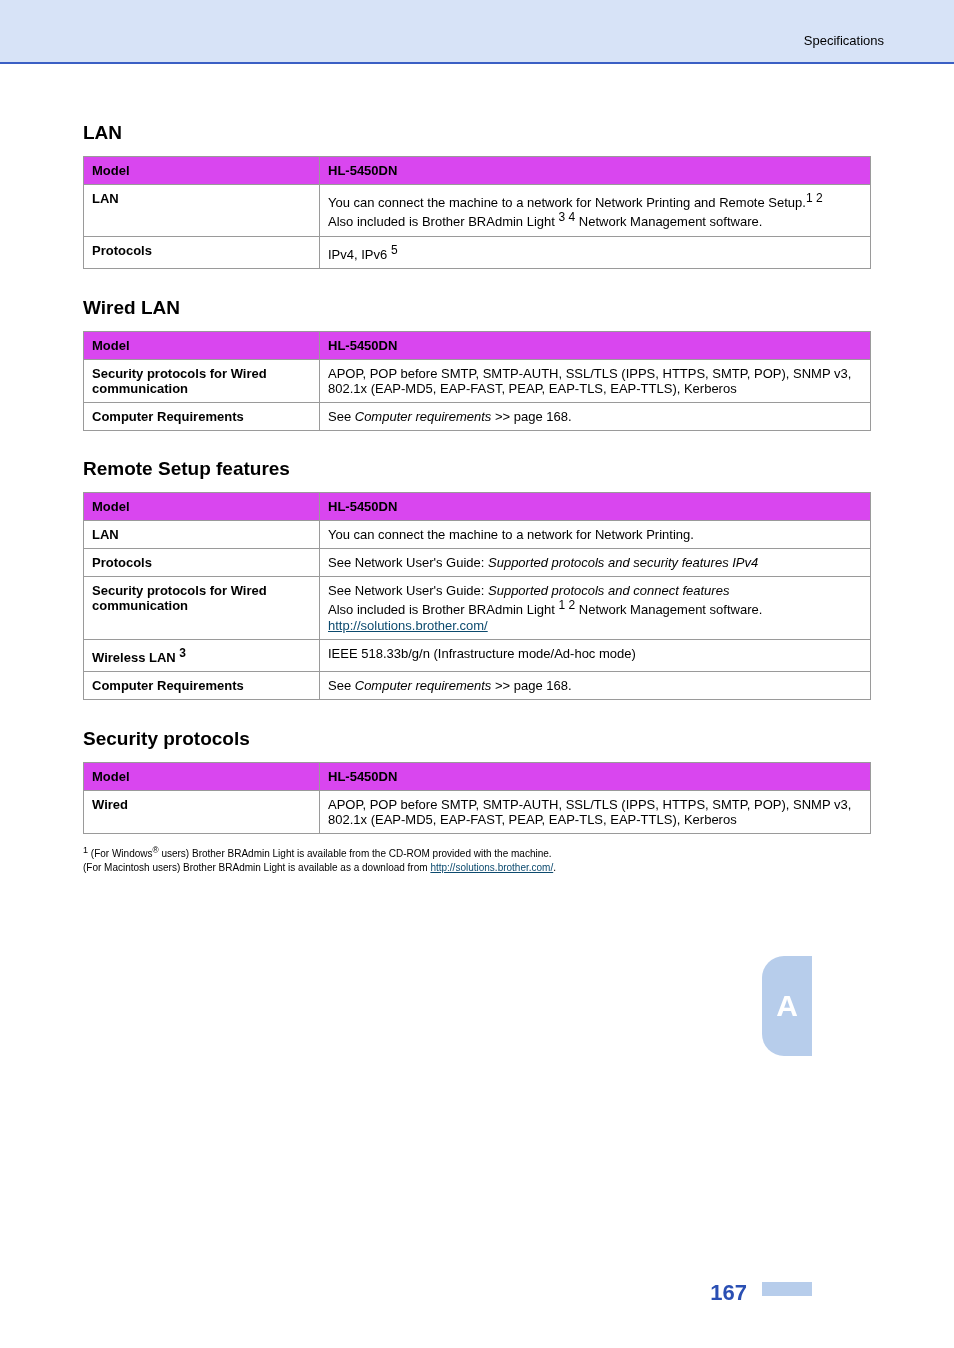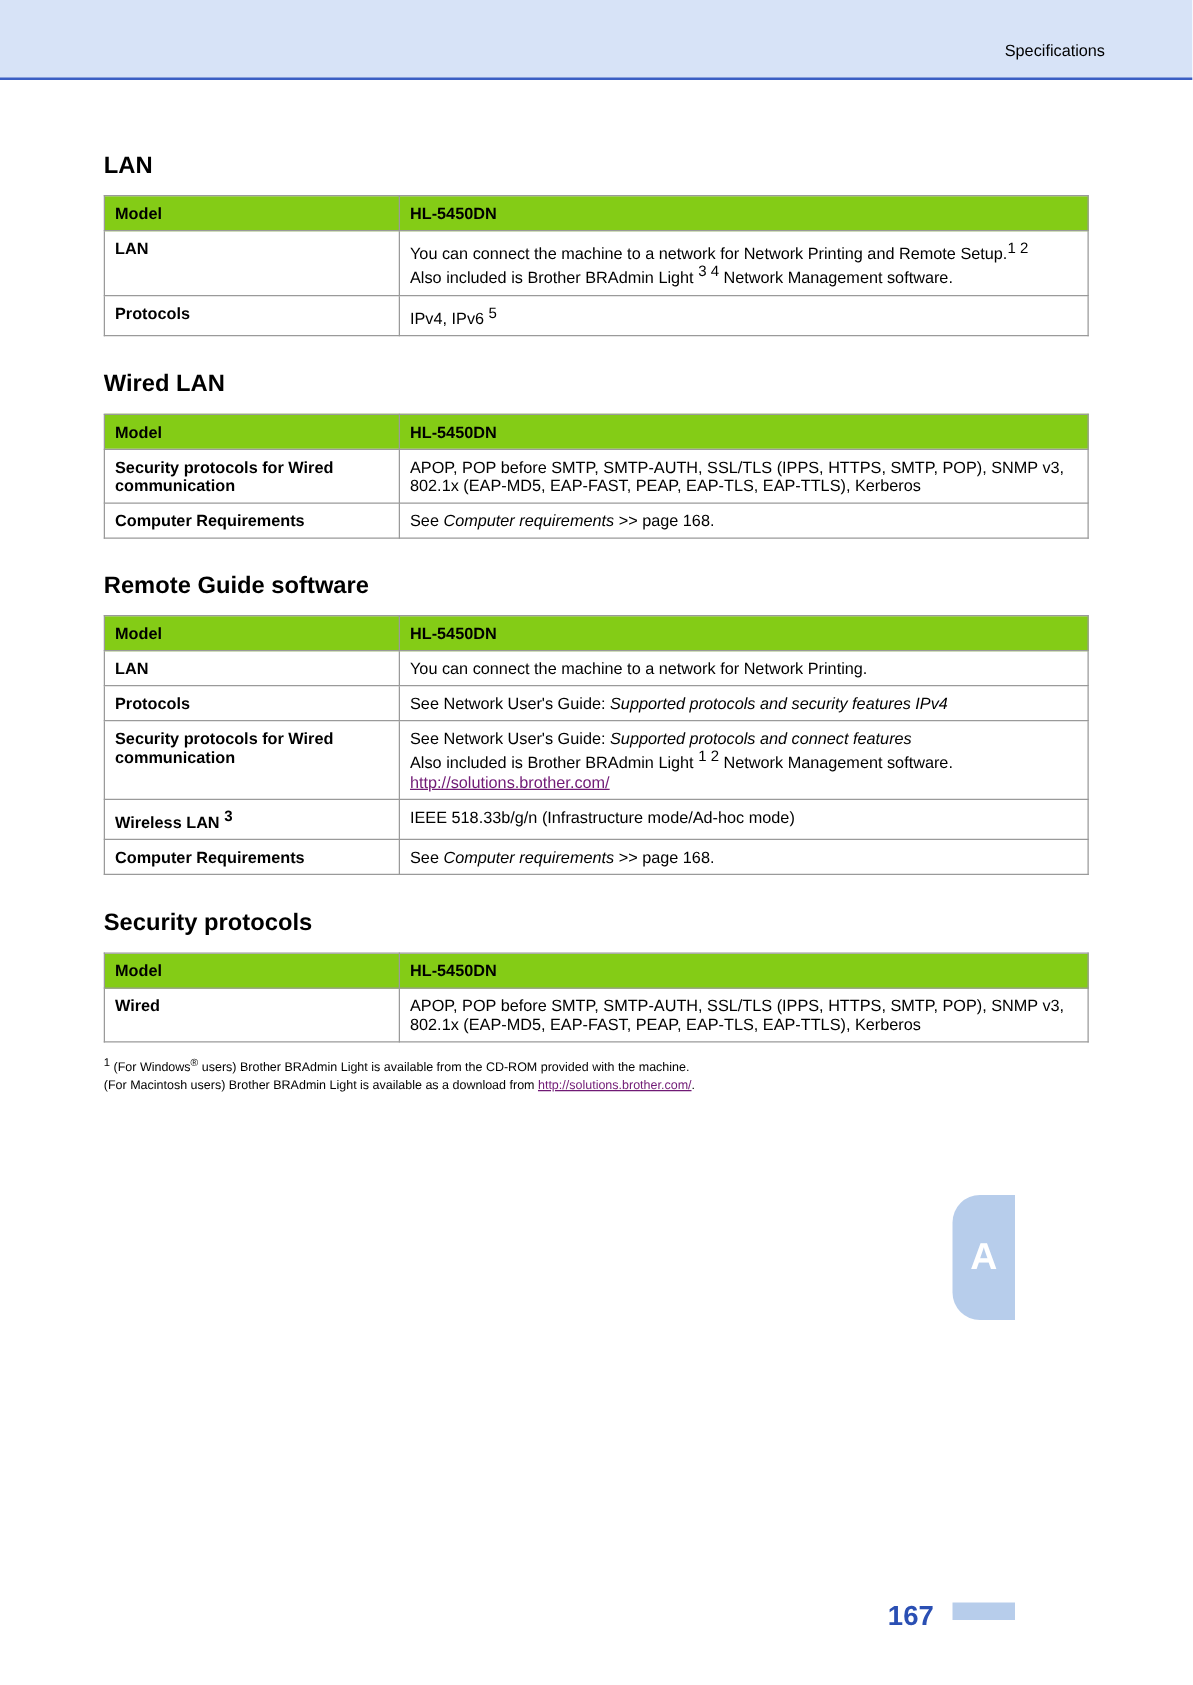--- a/index.html
+++ b/index.html
@@ -5,26 +5,26 @@
   * { box-sizing: border-box; margin: 0; padding: 0; }
   html, body { width: 954px; height: 1348px; background: #fff; font-family: Arial, Helvetica, sans-serif; color: #000; }
   .page { position: relative; width: 812px; height: 1348px; border-radius: 11px; }
   .header-band { position: absolute; top: 0; left: 0; width: 954px; height: 64px; background: #d7e3f7; border-bottom: 2px solid #3b5fc4; }
   .header-title { position: absolute; top: 33px; right: 70px; font-size: 13px; color: #000; }
   .content { position: absolute; left: 83px; top: 94px; width: 788px; margin-top: 28px; }
   .section-heading { font-size: 19px; font-weight: bold; margin-bottom: 12px; padding-top: 18px; }
   .section-heading.first { padding-top: 0; }
   table.spec { border-collapse: collapse; width: 100%; margin-bottom: 10px; }
   table.spec th, table.spec td { border: 1px solid #9a9a9a; font-size: 13px; vertical-align: top; padding: 6px 8px; text-align: left; }
-  table.spec th { background: #84cc16; font-weight: bold; }
+  table.spec th { background: #d946ef; font-weight: bold; }
   table.spec td.label { width: 236px; font-weight: bold; }
   .sup { font-size: 12px; vertical-align: super; }
   .footnote { font-size: 10px; margin-top: 3px; line-height: 1.4; }
   .footnote-num { font-size: 9px; vertical-align: super; }
-  .link { color: #701a75; text-decoration: underline; }
+  .link { color: #0c4a6e; text-decoration: underline; }
   .side-tab { position: absolute; right: 0; top: 956px; width: 50px; height: 100px; background: #b7cdeb; border-top-left-radius: 22px; border-bottom-left-radius: 22px; display: flex; align-items: center; justify-content: center; }
   .side-tab span { font-size: 30px; font-weight: bold; color: #fff; }
   .footer-num { position: absolute; bottom: 42px; right: 65px; font-size: 22px; font-weight: bold; color: #2a4fb3; margin-top: 12px; }
   .footer-bar { position: absolute; bottom: 52px; right: 0; width: 50px; height: 14px; background: #b7cdeb; }
 </style>
 </head>
 <body>
 
 <div class="page">
   <div class="header-band">
@@ -69,21 +69,21 @@
         <tr>
           <td class="label">Computer Requirements</td>
           <td>See <i>Computer requirements</i> &gt;&gt; page 168.</td>
         </tr>
         <tr>
           
         </tr>
       </tbody>
     </table>
 
-    <div class="section-heading">Remote Guide software</div>
+    <div class="section-heading">Remote Setup features</div>
     <table class="spec">
       <thead>
         <tr>
           <th>Model</th>
           <th>HL-5450DN</th>
         </tr>
       </thead>
       <tbody>
         <tr>
           <td class="label">LAN</td>

